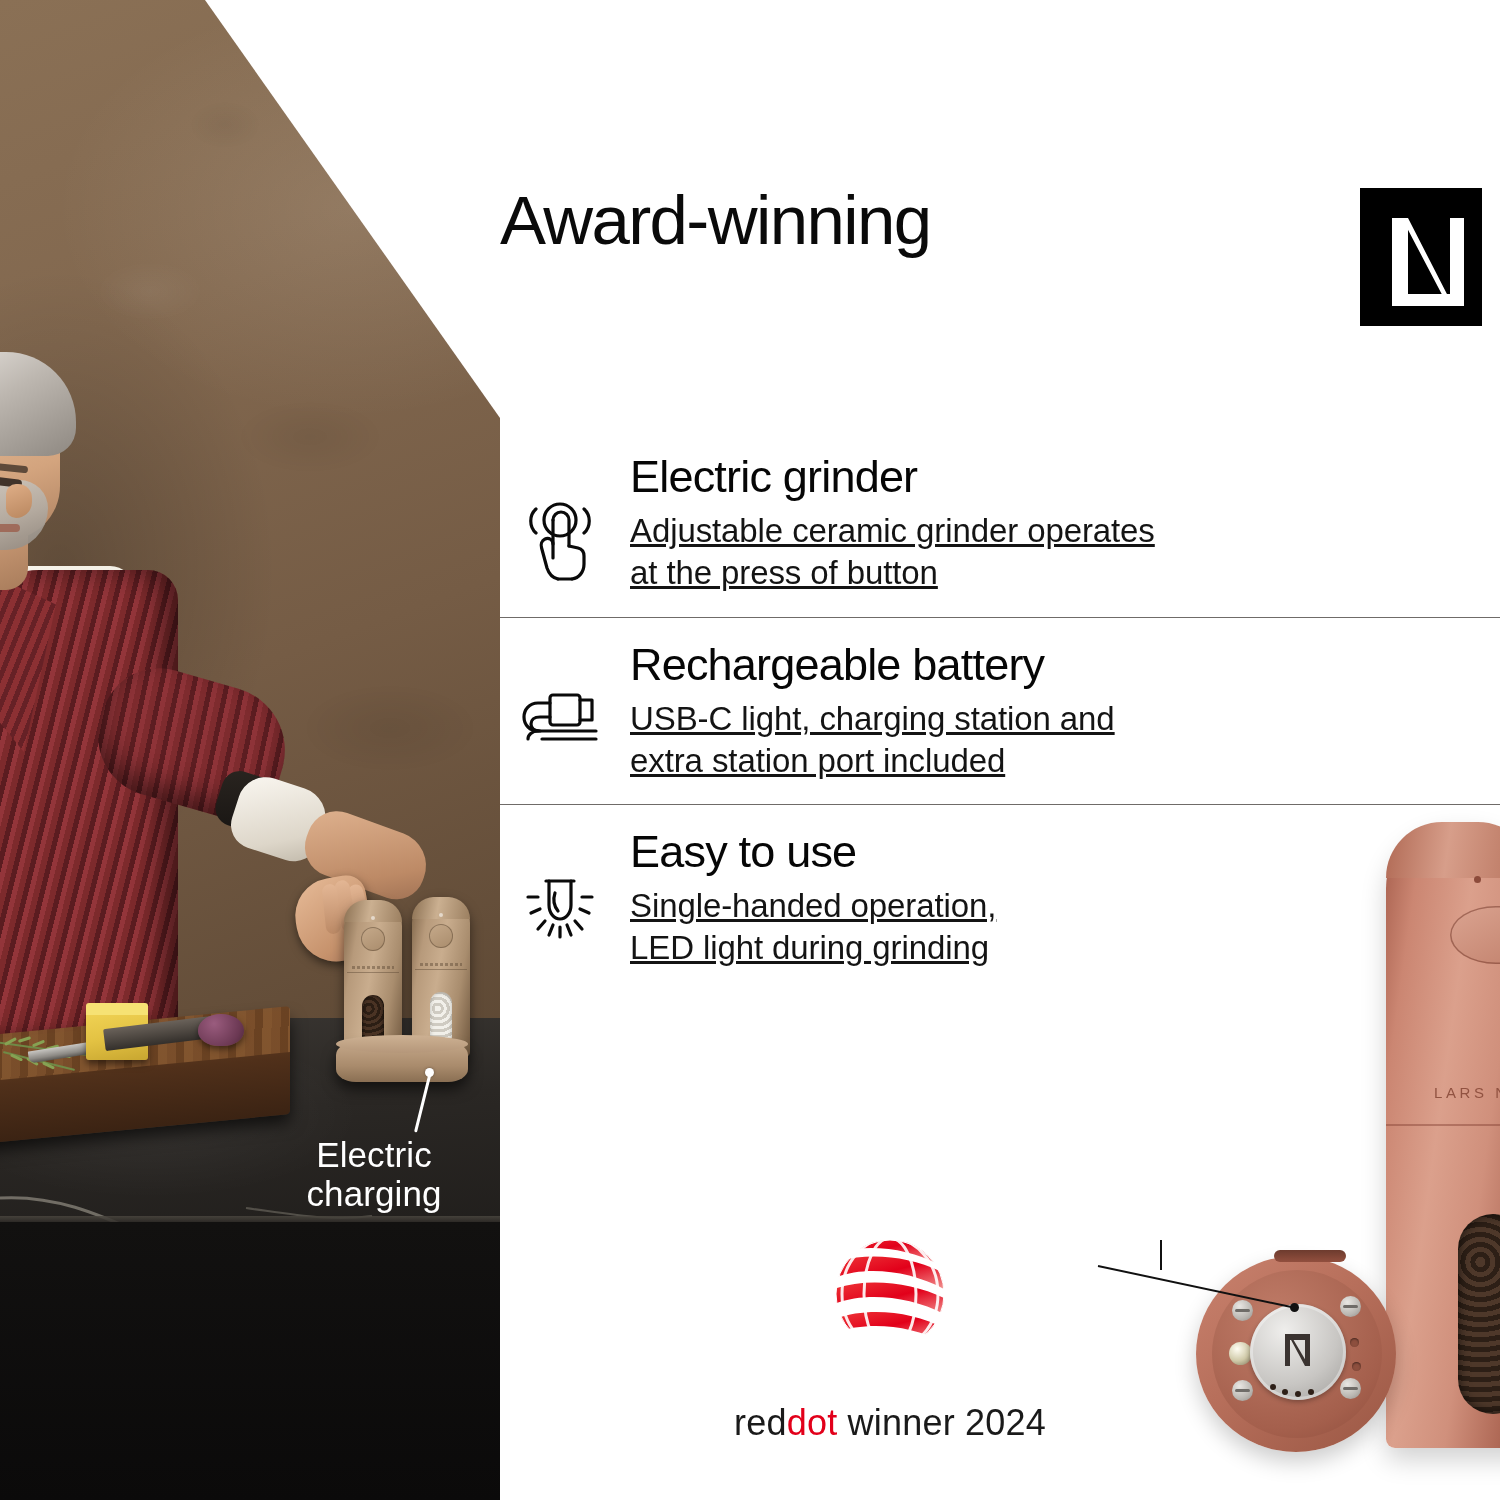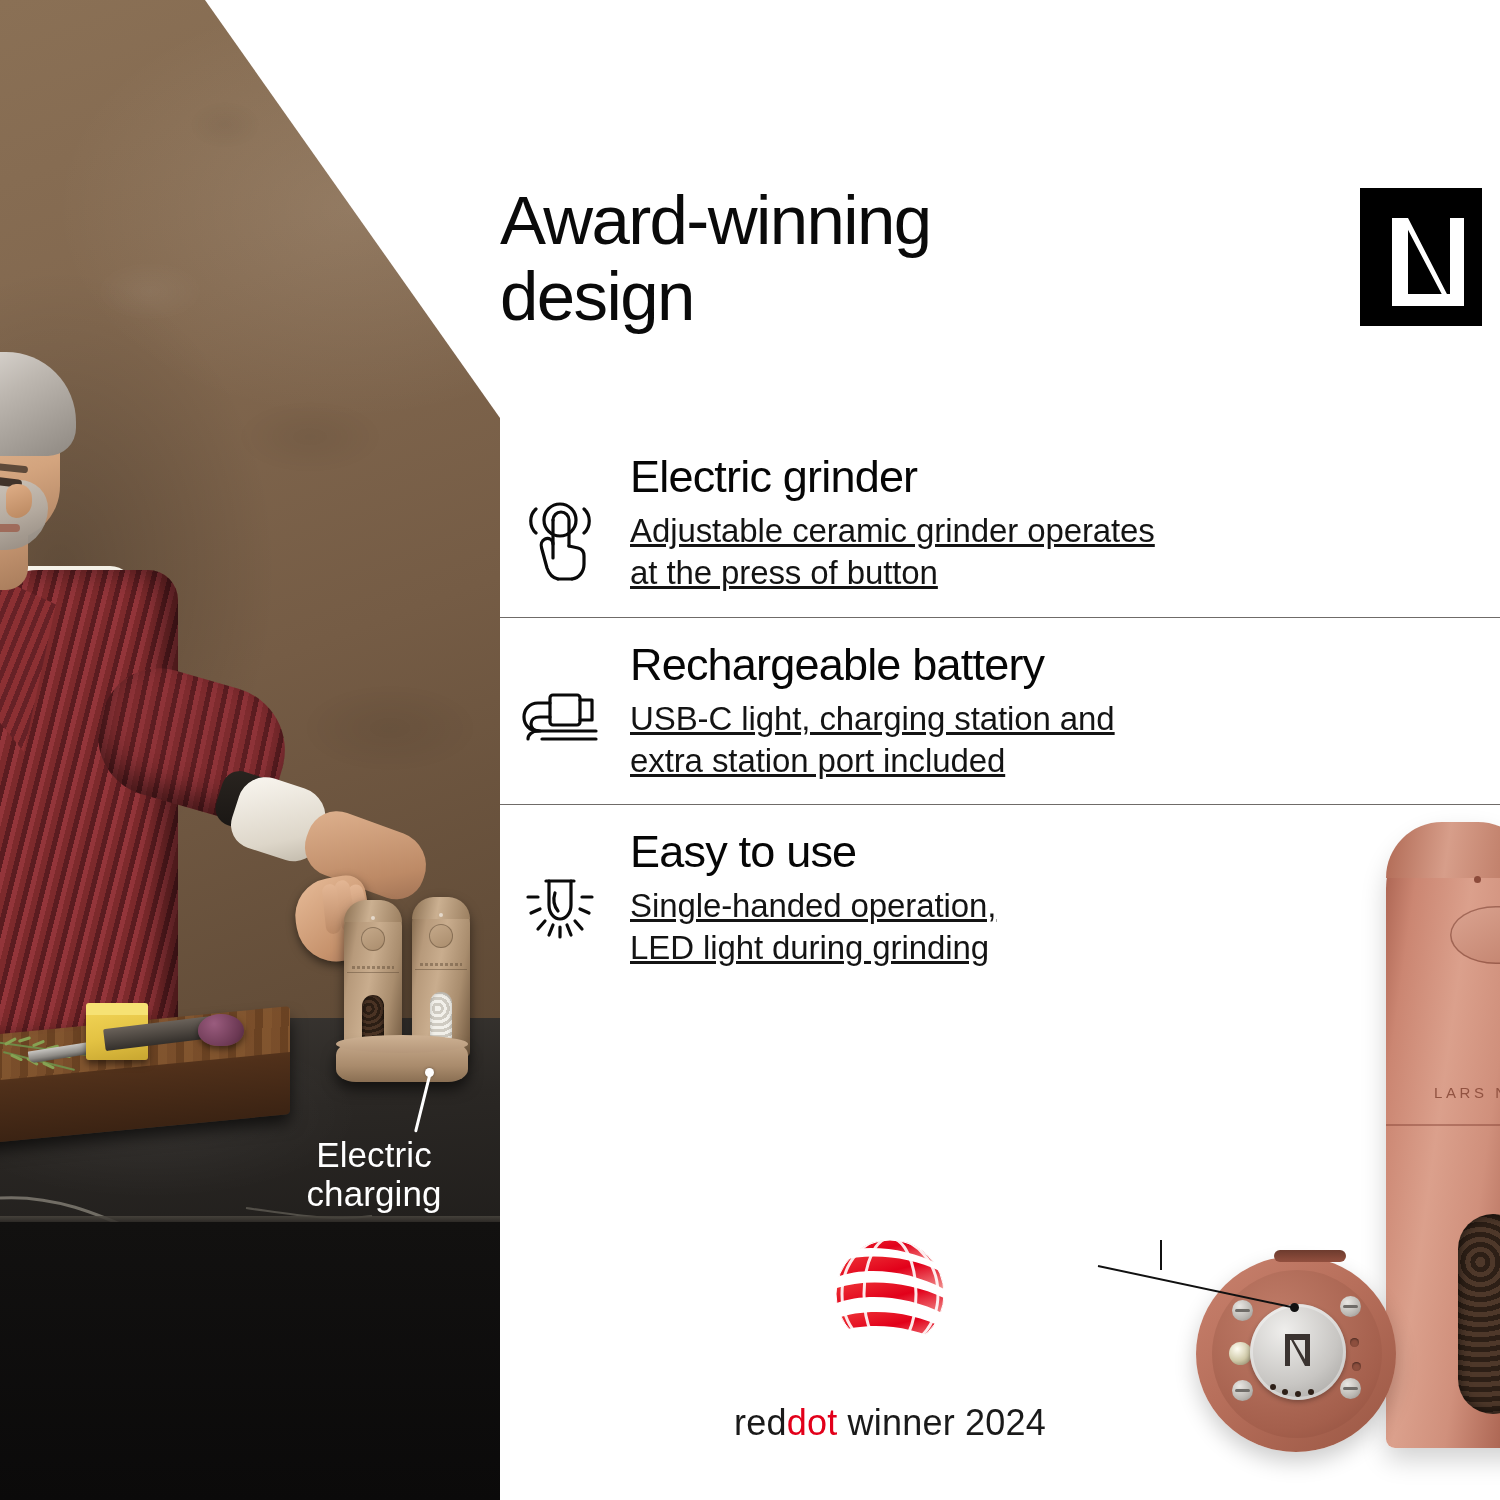--- a/index.html
+++ b/index.html
@@ -292,21 +292,20 @@
     <div class="callout-text">
       <div>Electric</div>
       <div>charging</div>
     </div>
 
     <div class="diag"></div>
   </div>
 
   <div class="title">
     <div>Award-winning</div>
-    <div>design</div>
   </div>
 
   <div class="logo">
     <svg width="122" height="138" viewBox="0 0 122 138">
       <path d="M32 30 L48 30 L48 106 L90 106 L90 118 L32 118 Z" fill="#fff"></path>
       <path d="M32 30 L48 30 L90 112 L90 30 L104 30 L104 118 L88 118 L46 38 L46 56 L32 56 Z" fill="#fff"></path>
     </svg>
   </div>
 
   <div class="features">

